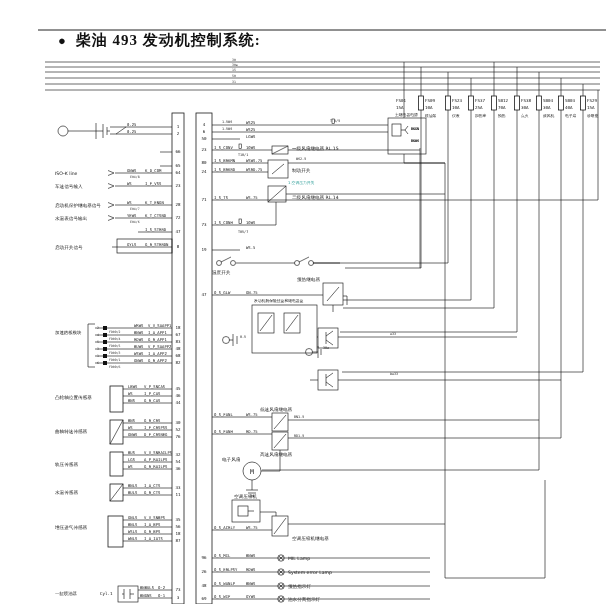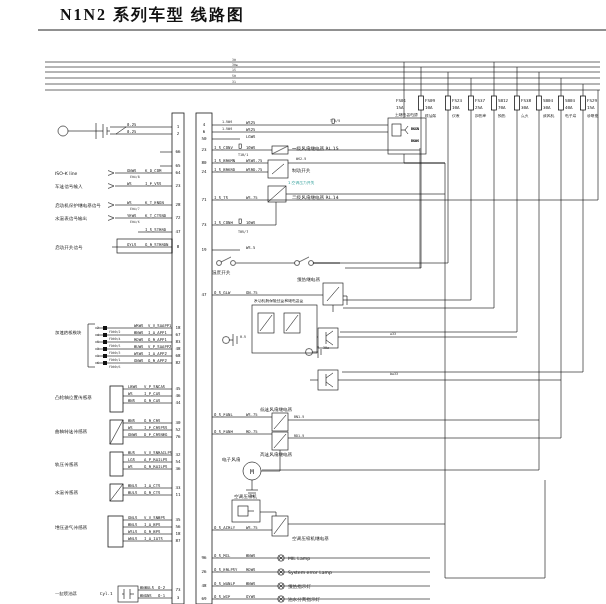--- a/index.html
+++ b/index.html
@@ -20,21 +20,23 @@
   .cn{font-size:4.6px;font-family:"DejaVu Sans","Liberation Sans",sans-serif;}
   .cn3{font-size:3.8px;font-family:"DejaVu Sans","Liberation Sans",sans-serif;}
   .cnb{font-size:4.4px;font-family:"DejaVu Sans","Liberation Sans",sans-serif;}
   .teal{fill:#2f9e99;}
   .mlet{font-size:6.5px;text-anchor:middle;}
 </style>
 </head>
 <body>
 
 <div class="page">
-  <div class="title">N1N2 系列车型  线路图</div>
+  <div class="subtitle">
+    <span class="dot">●</span><span>柴油 493 发动机控制系统:</span>
+  </div>
 
   <svg id="diag" width="606" height="604" viewBox="0 0 606 604">
 
     <path d="M38 30H606" stroke="#222" stroke-width="1"></path>
 
     <g stroke="#5a5a5a" stroke-width="0.9">
       <path d="M45 62H600M45 67H600M45 72H600M45 78H600M45 84H600M45 90H600"></path>
     </g>
 
     <g stroke="#1b1b1b" stroke-width="0.65" fill="none">

